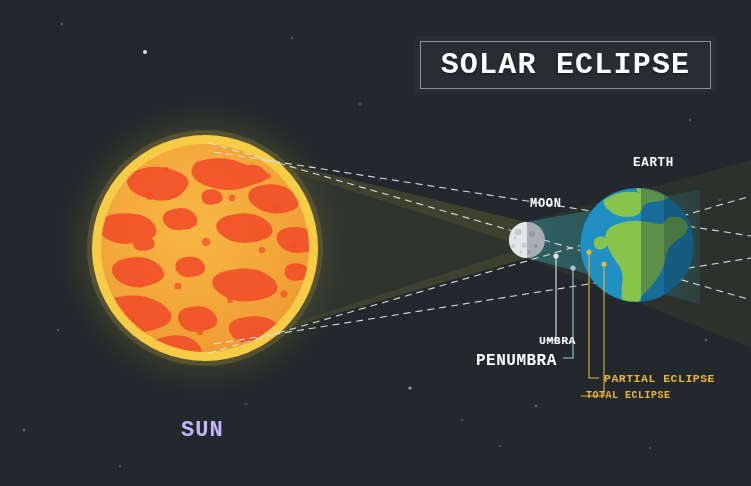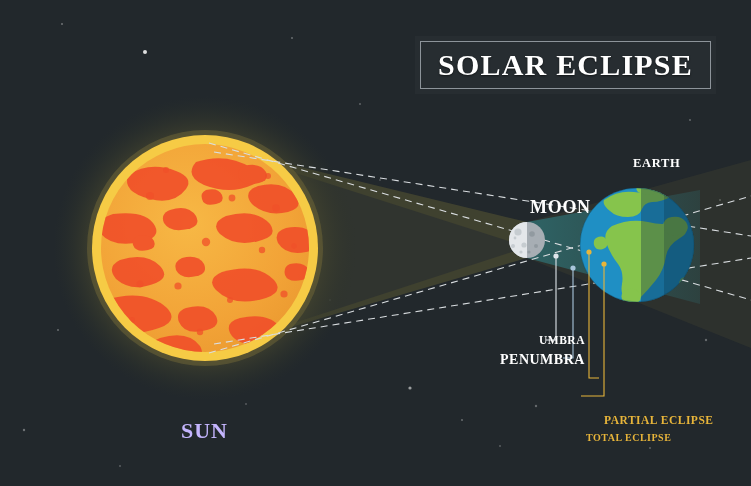--- a/index.html
+++ b/index.html
@@ -6,21 +6,21 @@
     margin: 0;
     padding: 0;
     background: #1c2226;
   }
   #stage {
     position: relative;
     width: 751px;
     height: 486px;
     background: #22282c;
     overflow: hidden;
-    font-family: Liberation Serif, serif;
+    font-family: Liberation Mono, monospace;
   }
   #scene {
     position: absolute;
     left: 0; top: 0;
     width: 751px;
     height: 486px;
   }
   
   .title-box {
     position: absolute;
@@ -49,46 +49,46 @@
     white-space: nowrap;
     text-shadow: 0 1px 2px rgba(0,0,0,0.55);
   }
   
   .lbl {
     position: absolute;
     white-space: nowrap;
     font-weight: bold;
   }
   .lbl-white { color: #ffffff; padding-left: 16px; }
-  .lbl-gold  { color: #e8b53a; margin-top: 42px; }
+  .lbl-gold  { color: #e8b53a; }
   #label-sun {
     left: 181px; top: 418px;
     font-size: 22px;
     letter-spacing: 1px;
     color: #c4b5fd;
   }
   #label-moon {
     left: 514px; top: 197px;
-    font-size: 18px;
+    font-size: 12px;
     letter-spacing: 0.7px;
   }
   #label-earth {
     left: 617px; top: 156px;
     font-size: 12.5px;
     letter-spacing: 0.7px;
   }
   #label-umbra {
     left: 497px; top: 334px;
     font-size: 11.5px;
     letter-spacing: 0.5px;
     margin-left: 26px;
   }
   #label-penumbra {
-    left: 484px; top: 352px;
-    font-size: 14px;
+    left: 460px; top: 352px;
+    font-size: 16px;
     letter-spacing: 0.5px;
   }
   #label-partial {
     left: 604px; top: 372px;
     font-size: 11.5px;
     letter-spacing: 0.5px;
   }
   #label-total {
     left: 586px; top: 390px;
     font-size: 10px;

